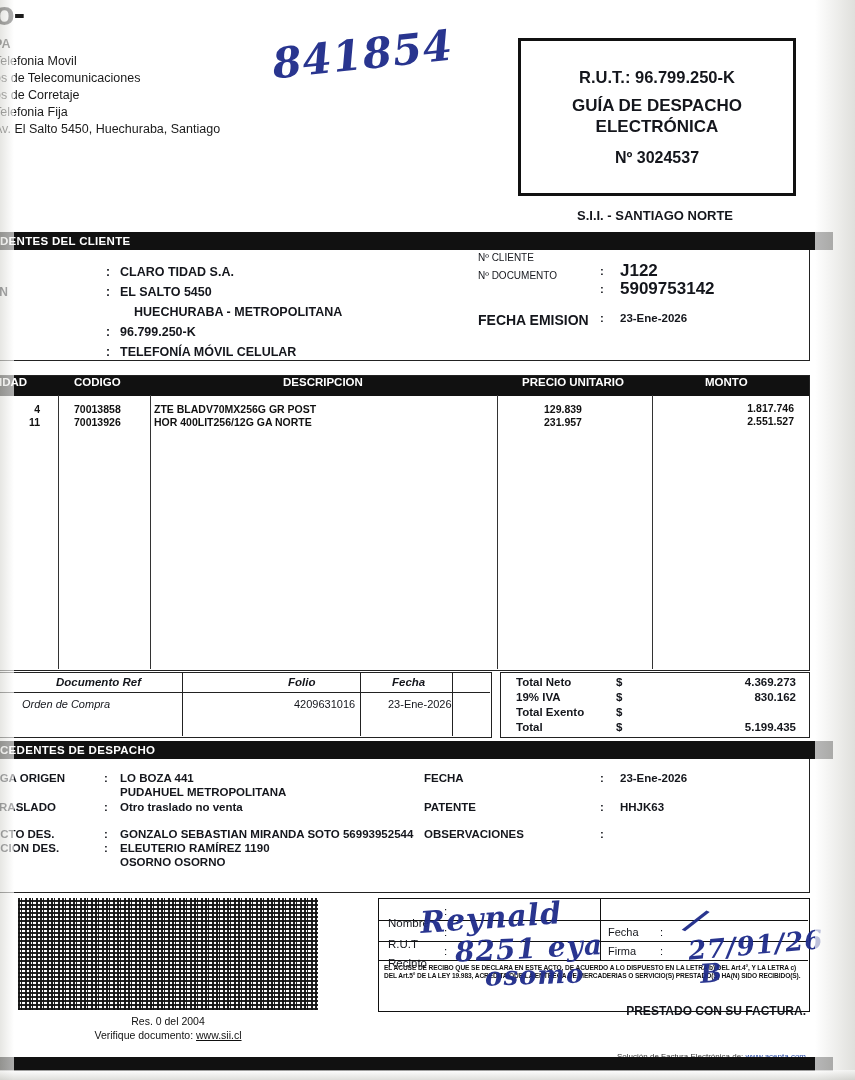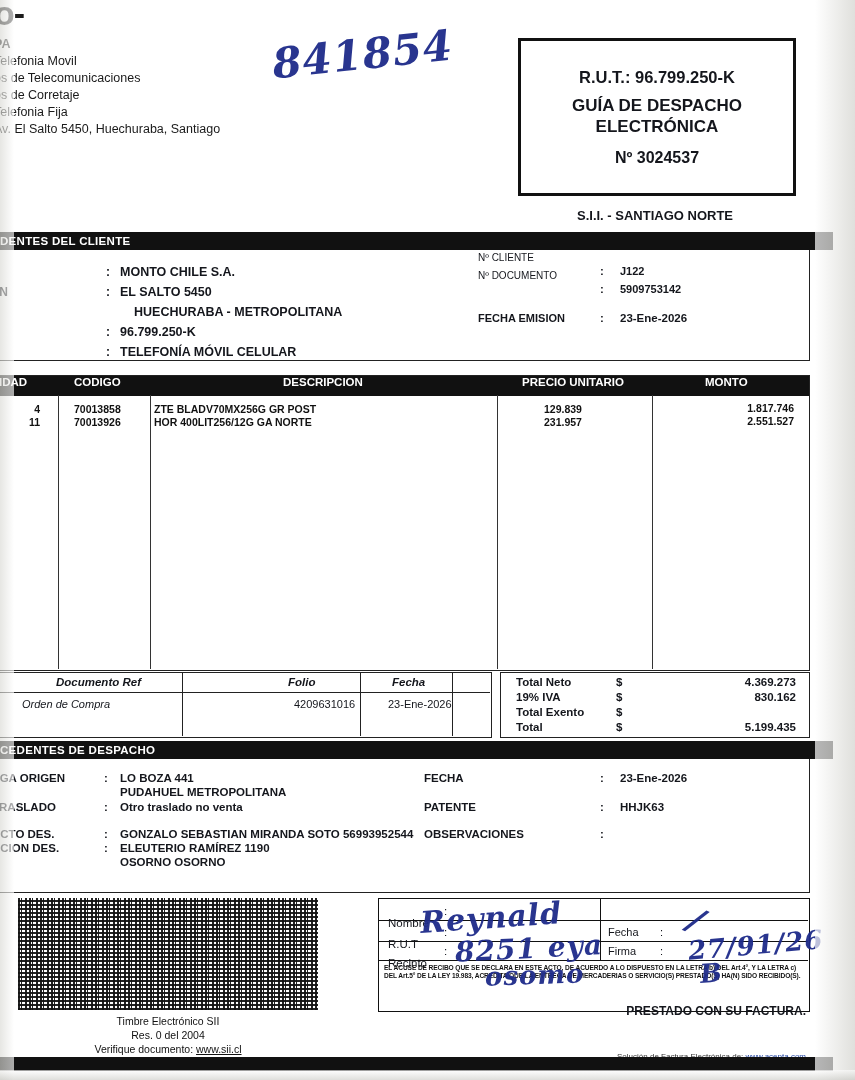--- a/index.html
+++ b/index.html
@@ -73,22 +73,22 @@
   .client-frame{
     position:absolute;left:-10px;top:250px;width:818px;height:110px;
     border:1px solid #222;border-top:none;
   }
   .cl-labels{position:absolute;left:-10px;top:262px;font-size:12px;font-weight:700;line-height:20px;}
   .cl-colon{position:absolute;left:106px;top:262px;font-size:12px;font-weight:700;line-height:20px;}
   .cl-vals{position:absolute;left:120px;top:262px;font-size:12.5px;font-weight:700;line-height:20px;}
   .cl-vals .ind{padding-left:14px;}
   .cl2-labels{position:absolute;left:478px;top:249px;font-size:10px;font-weight:400;line-height:18px;}
   .cl2-colon{position:absolute;left:600px;top:262px;font-size:11.5px;font-weight:700;line-height:18px;}
-  .cl2-vals{position:absolute;left:620px;top:262px;font-size:11px;font-weight:700;line-height:18px;}
-  .cl2-fecha-l{position:absolute;left:478px;top:312px;font-size:11px;font-weight:700;}
+  .cl2-vals{position:absolute;left:620px;top:262px;font-size:17px;font-weight:700;line-height:18px;}
+  .cl2-fecha-l{position:absolute;left:478px;top:312px;font-size:14px;font-weight:700;}
   .cl2-fecha-c{position:absolute;left:600px;top:312px;font-size:11.5px;font-weight:700;}
   .cl2-fecha-v{position:absolute;left:620px;top:312px;font-size:11.5px;font-weight:700;}
 
   
   .items{
     position:absolute;left:-10px;top:375px;width:818px;height:294px;
     border:1px solid #222;
   }
   .items-head{
     position:absolute;left:0;top:0;right:0;height:20px;background:#111;
@@ -218,21 +218,21 @@
     <div>ON</div>
   </div>
   <div class="cl-colon">
     <div>:</div>
     <div>:</div>
     <div style="height:20px"></div>
     <div>:</div>
     <div>:</div>
   </div>
   <div class="cl-vals">
-    <div>MONTO CHILE S.A.</div>
+    <div>CLARO TIDAD S.A.</div>
     <div>EL SALTO 5450</div>
     <div class="ind">HUECHURABA -  METROPOLITANA</div>
     <div>96.799.250-K</div>
     <div>TELEFONÍA MÓVIL CELULAR</div>
   </div>
 
   <div class="cl2-labels">
     <div>Nº CLIENTE</div>
     <div>Nº DOCUMENTO</div>
   </div>
@@ -329,21 +329,20 @@
 
   <div class="dl2" style="top:801px">PATENTE</div>
   <div class="dc2" style="top:801px">:</div>
   <div class="dv2" style="top:801px">HHJK63</div>
 
   <div class="dl2" style="top:828px">OBSERVACIONES</div>
   <div class="dc2" style="top:828px">:</div>
 
   <div class="barcode"></div>
   <div class="timbre-txt">
-    <div>Timbre Electrónico SII</div>
     <div>Res. 0 del 2004</div>
     <div><span>Verifique documento: </span><span class="u">www.sii.cl</span></div>
   </div>
 
   <div class="acuse"></div>
   <div class="ac-vline"></div>
   <div class="ac-divider" style="top:920px;width:430px"></div>
   <div class="ac-divider" style="top:941px;width:430px"></div>
   <div class="ac-divider" style="top:960px;width:430px"></div>
 

